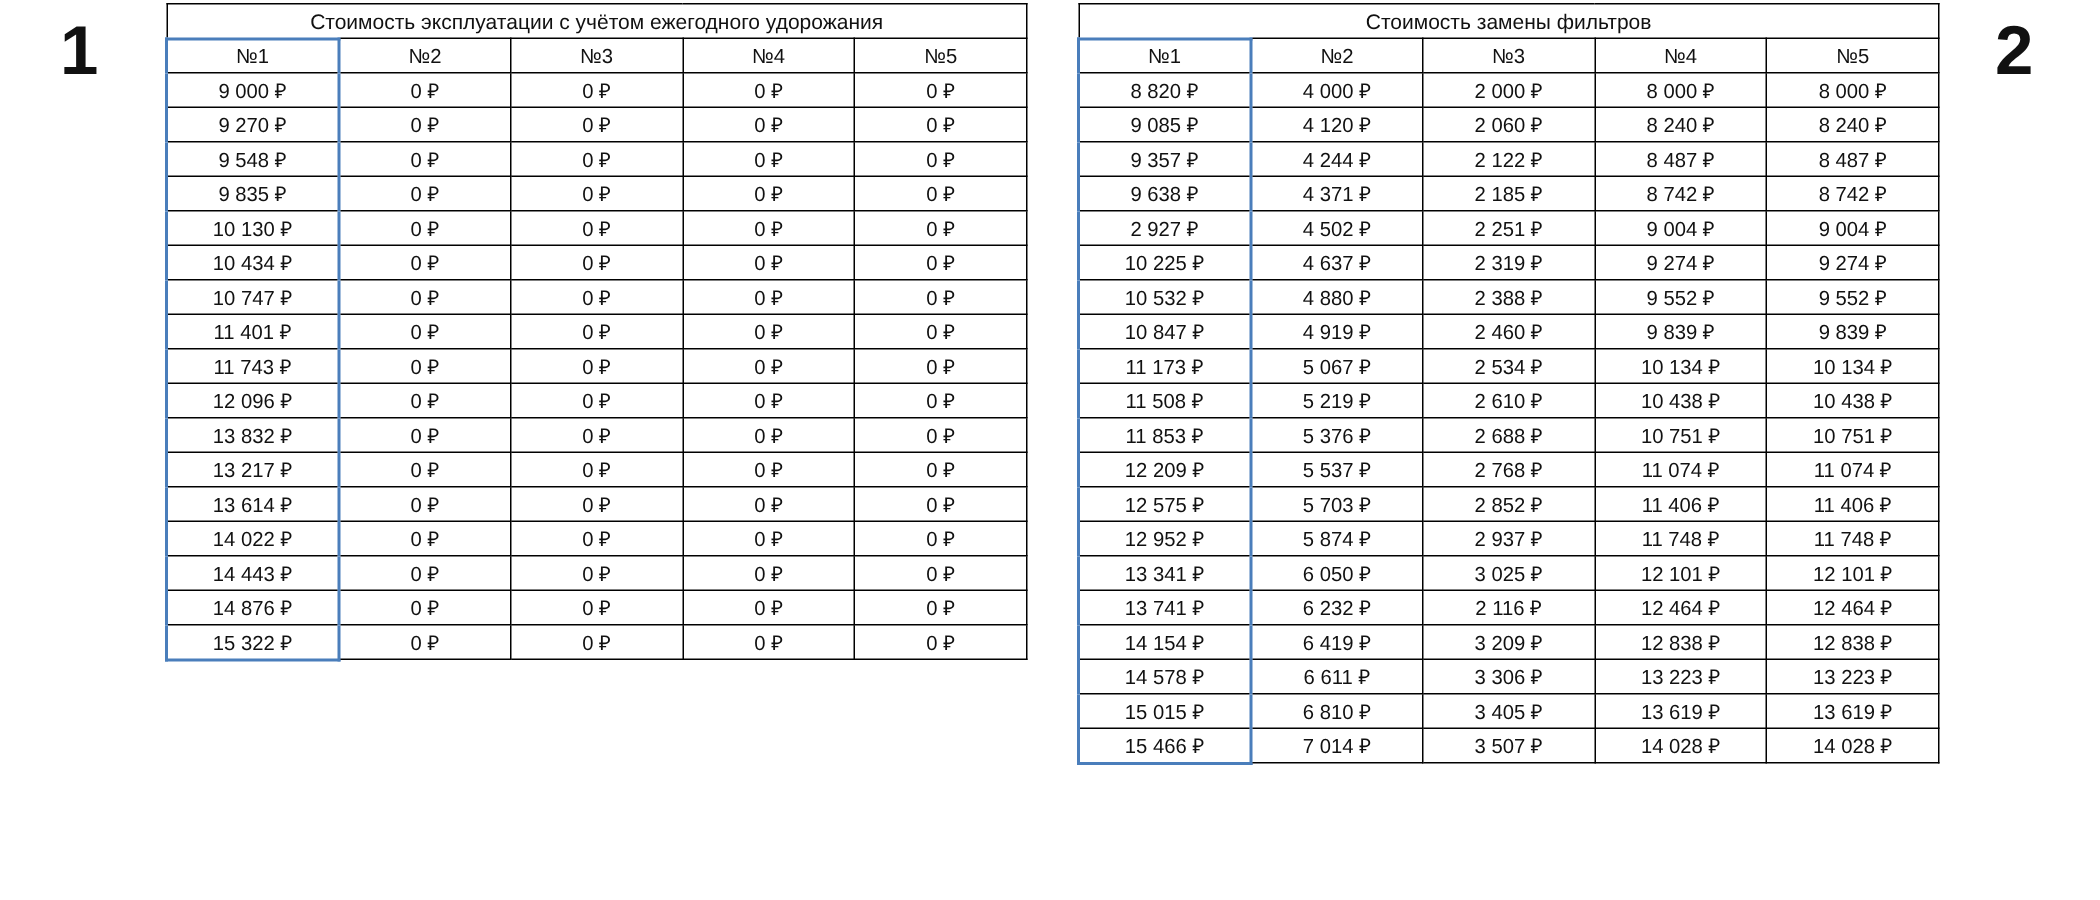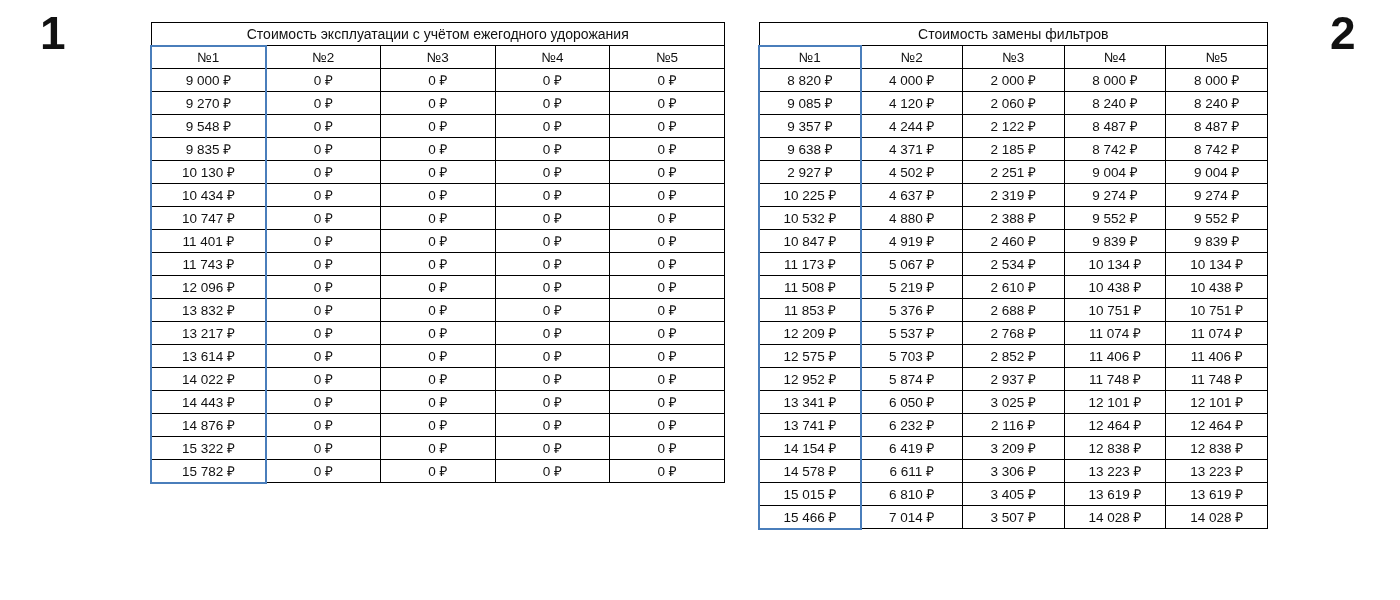--- a/index.html
+++ b/index.html
@@ -24,25 +24,24 @@
     font-weight: bold;
     color: #111111;
     font-family: "Liberation Sans", sans-serif;
     line-height: 1;
   }
   .marker.left { left: 40px; top: 10px; }
   .marker.right { left: 1330px; top: 10px; }
 
   .table-block {
     position: absolute;
-    top: 22px;
-    margin-left: 40px;
+    top: 2px;
   }
   .table-block.left { left: 110px; width: 575px; }
-  .table-block.right { left: 718px; width: 510px; }
+  .table-block.right { left: 718px; width: 575px; }
 
   table.grid {
     border-collapse: collapse;
     table-layout: fixed;
     width: 100%;
     font-size: 13.5px;
     color: #111111;
   }
   table.grid td, table.grid th {
     border: 1px solid #000000;
@@ -202,27 +201,20 @@
           </tr>
           <tr>
             <td class="num col1">14 876 ₽</td>
             <td class="num">0 ₽</td>
             <td class="num">0 ₽</td>
             <td class="num">0 ₽</td>
             <td class="num">0 ₽</td>
           </tr>
           <tr>
             <td class="num col1">15 322 ₽</td>
-            <td class="num">0 ₽</td>
-            <td class="num">0 ₽</td>
-            <td class="num">0 ₽</td>
-            <td class="num">0 ₽</td>
-          </tr>
-          <tr>
-            <td class="num col1">15 782 ₽</td>
             <td class="num">0 ₽</td>
             <td class="num">0 ₽</td>
             <td class="num">0 ₽</td>
             <td class="num">0 ₽</td>
           </tr>
         </tbody>
     </table>
   </div>
 
   <div class="table-block right">

